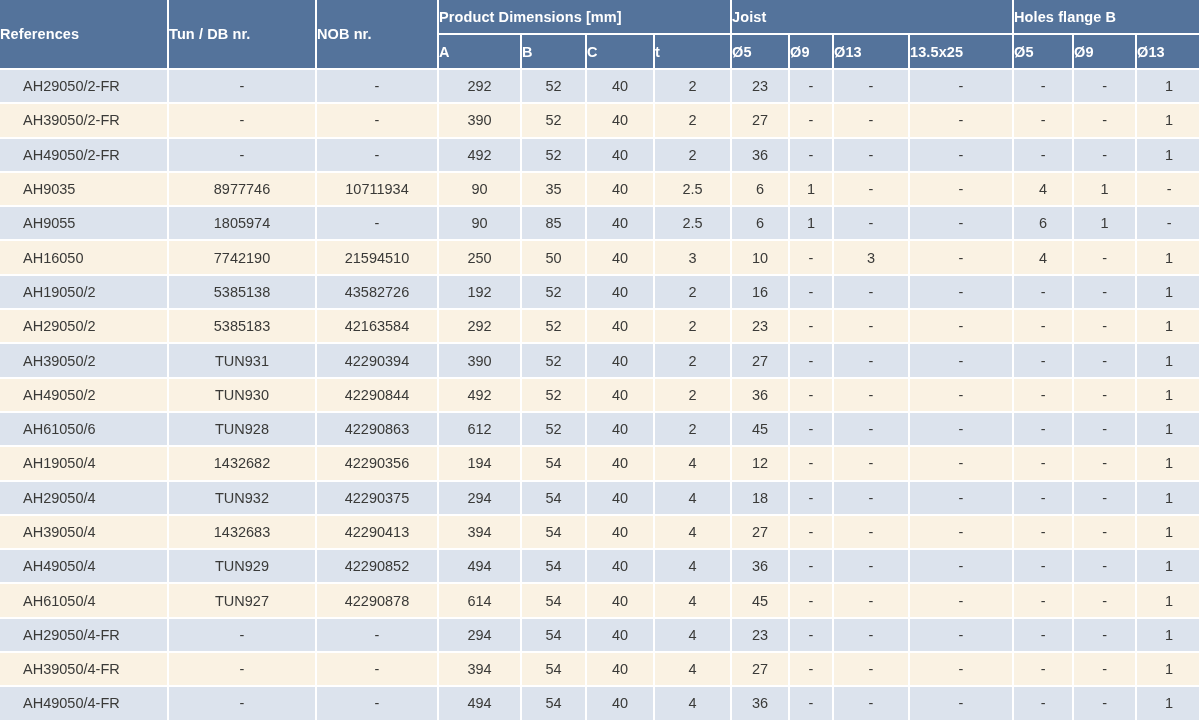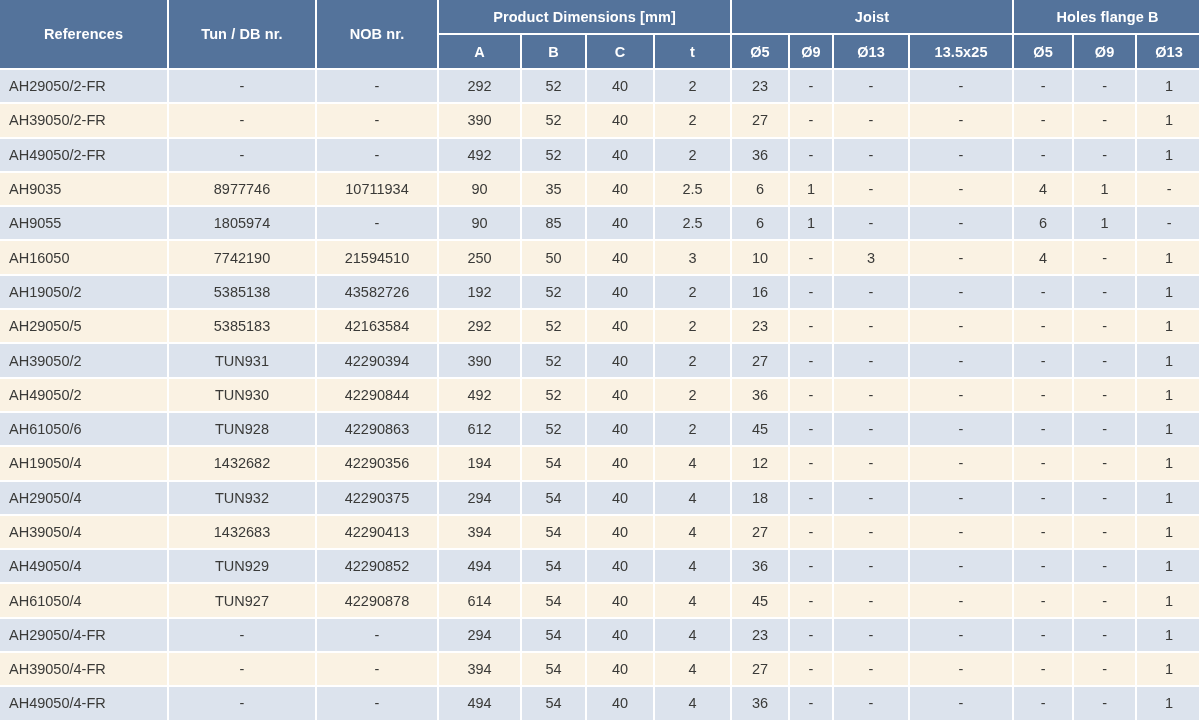--- a/index.html
+++ b/index.html
@@ -22,34 +22,34 @@
     overflow: hidden;
     white-space: nowrap;
     padding: 0;
   }
   thead tr { height: 35px; }
   thead th {
     background: var(--header_bg, #54739b);
     color: var(--header_text, #ffffff);
     font-weight: bold;
     font-size: 14.5px;
-    text-align: center;
+    text-align: left;
     letter-spacing: 0.1px;
   }
   tbody tr { height: 34.3px; }
   tbody td {
     font-size: 14.5px;
     color: var(--cell_text, #3a3a38);
     text-align: center;
   }
   tbody tr.row-blue td { background: var(--row_blue, #dce3ed); }
   tbody tr.row-cream td { background: var(--row_cream, #faf2e3); }
   tbody td.ref-cell {
     text-align: left;
-    padding-left: 9px;
+    padding-left: 23px;
     margin-left: 27px;
   }
 </style>
 </head>
 <body>
 
 <table class="product-table">
   <colgroup>
     <col style="width:169px">
     <col style="width:148px">
@@ -196,21 +196,21 @@
         <td>2</td>
         <td>16</td>
         <td>-</td>
         <td>-</td>
         <td>-</td>
         <td>-</td>
         <td>-</td>
         <td>1</td>
       </tr>
       <tr class="row-cream">
-        <td class="ref-cell">AH29050/5</td>
+        <td class="ref-cell">AH29050/2</td>
         <td>5385183</td>
         <td>42163584</td>
         <td>292</td>
         <td>52</td>
         <td>40</td>
         <td>2</td>
         <td>23</td>
         <td>-</td>
         <td>-</td>
         <td>-</td>

